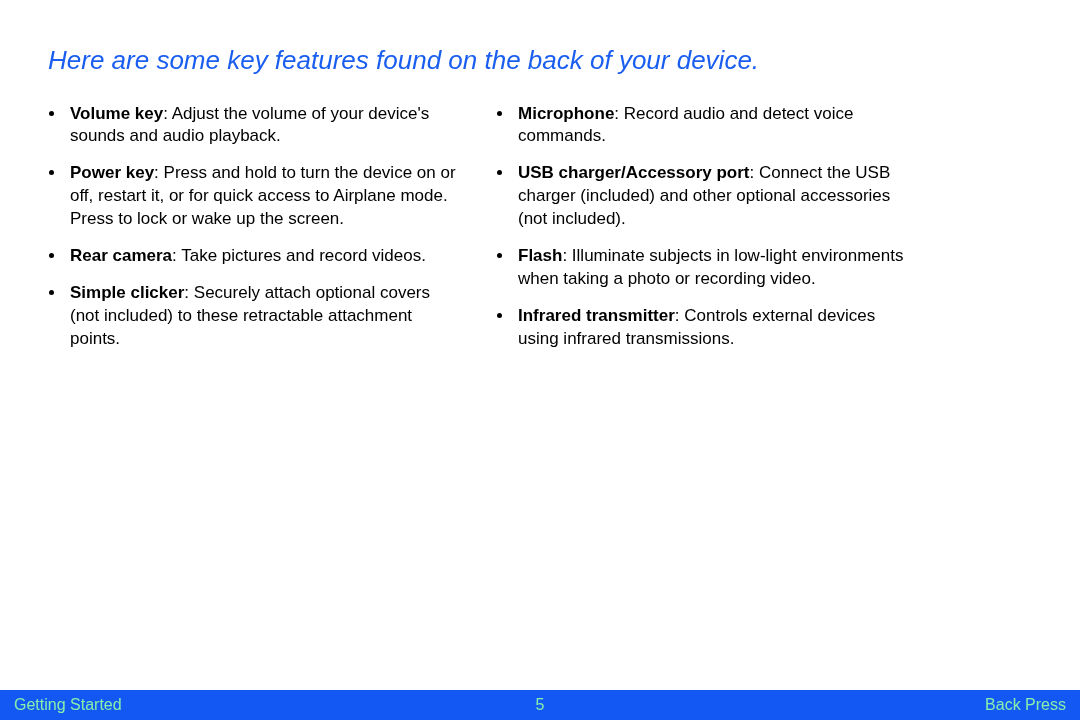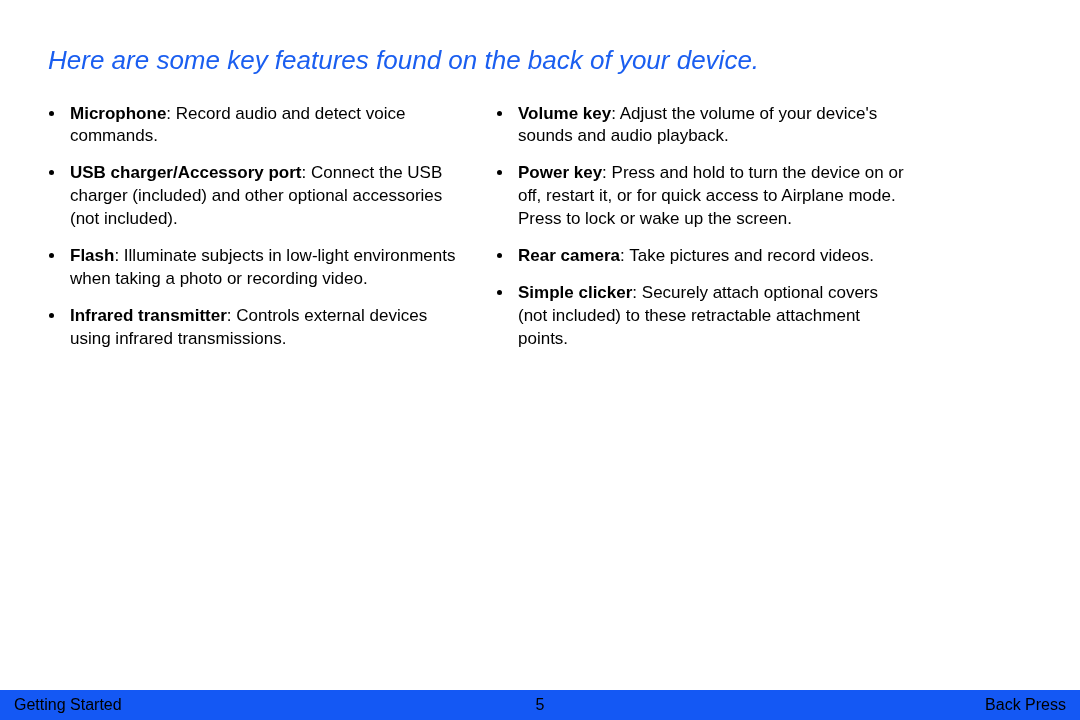--- a/index.html
+++ b/index.html
@@ -51,21 +51,21 @@
   .term {
     font-weight: 700;
   }
   .footer {
     position: absolute;
     left: 0;
     bottom: 0;
     width: 1080px;
     height: 30px;
     background: #1458f4;
-    color: #000000;
+    color: #86efac;
     display: flex;
     align-items: center;
     justify-content: space-between;
     box-sizing: border-box;
     padding: 0 14px;
     font-size: 16px;
   }
   .footer .center {
     position: absolute;
     left: 50%;
@@ -76,47 +76,47 @@
 <body>
 
 <div class="page">
   <div class="content">
     <h2 class="heading">Here are some key features found on the back of your device.</h2>
     <div class="columns">
 
       <div class="col">
         <ul class="features">
           <li>
+            <span class="term">Volume key</span><span>: Adjust the volume of your device's sounds and audio playback.</span>
+          </li>
+          <li>
+            <span class="term">Power key</span><span>: Press and hold to turn the device on or off, restart it, or for quick access to Airplane mode. Press to lock or wake up the screen.</span>
+          </li>
+          <li>
+            <span class="term">Rear camera</span><span>: Take pictures and record videos.</span>
+          </li>
+          <li>
+            <span class="term">Simple clicker</span><span>: Securely attach optional covers (not included) to these retractable attachment points.</span>
+          </li>
+        </ul>
+      </div>
+
+      <div class="col">
+        <ul class="features">
+          <li>
             <span class="term">Microphone</span><span>: Record audio and detect voice commands.</span>
           </li>
           <li>
             <span class="term">USB charger/Accessory port</span><span>: Connect the USB charger (included) and other optional accessories (not included).</span>
           </li>
           <li>
             <span class="term">Flash</span><span>: Illuminate subjects in low-light environments when taking a photo or recording video.</span>
           </li>
           <li>
             <span class="term">Infrared transmitter</span><span>: Controls external devices using infrared transmissions.</span>
-          </li>
-        </ul>
-      </div>
-
-      <div class="col">
-        <ul class="features">
-          <li>
-            <span class="term">Volume key</span><span>: Adjust the volume of your device's sounds and audio playback.</span>
-          </li>
-          <li>
-            <span class="term">Power key</span><span>: Press and hold to turn the device on or off, restart it, or for quick access to Airplane mode. Press to lock or wake up the screen.</span>
-          </li>
-          <li>
-            <span class="term">Rear camera</span><span>: Take pictures and record videos.</span>
-          </li>
-          <li>
-            <span class="term">Simple clicker</span><span>: Securely attach optional covers (not included) to these retractable attachment points.</span>
           </li>
         </ul>
       </div>
 
     </div>
   </div>
 
   <div class="footer">
     <span>Getting Started</span>
     <span class="center">5</span>

